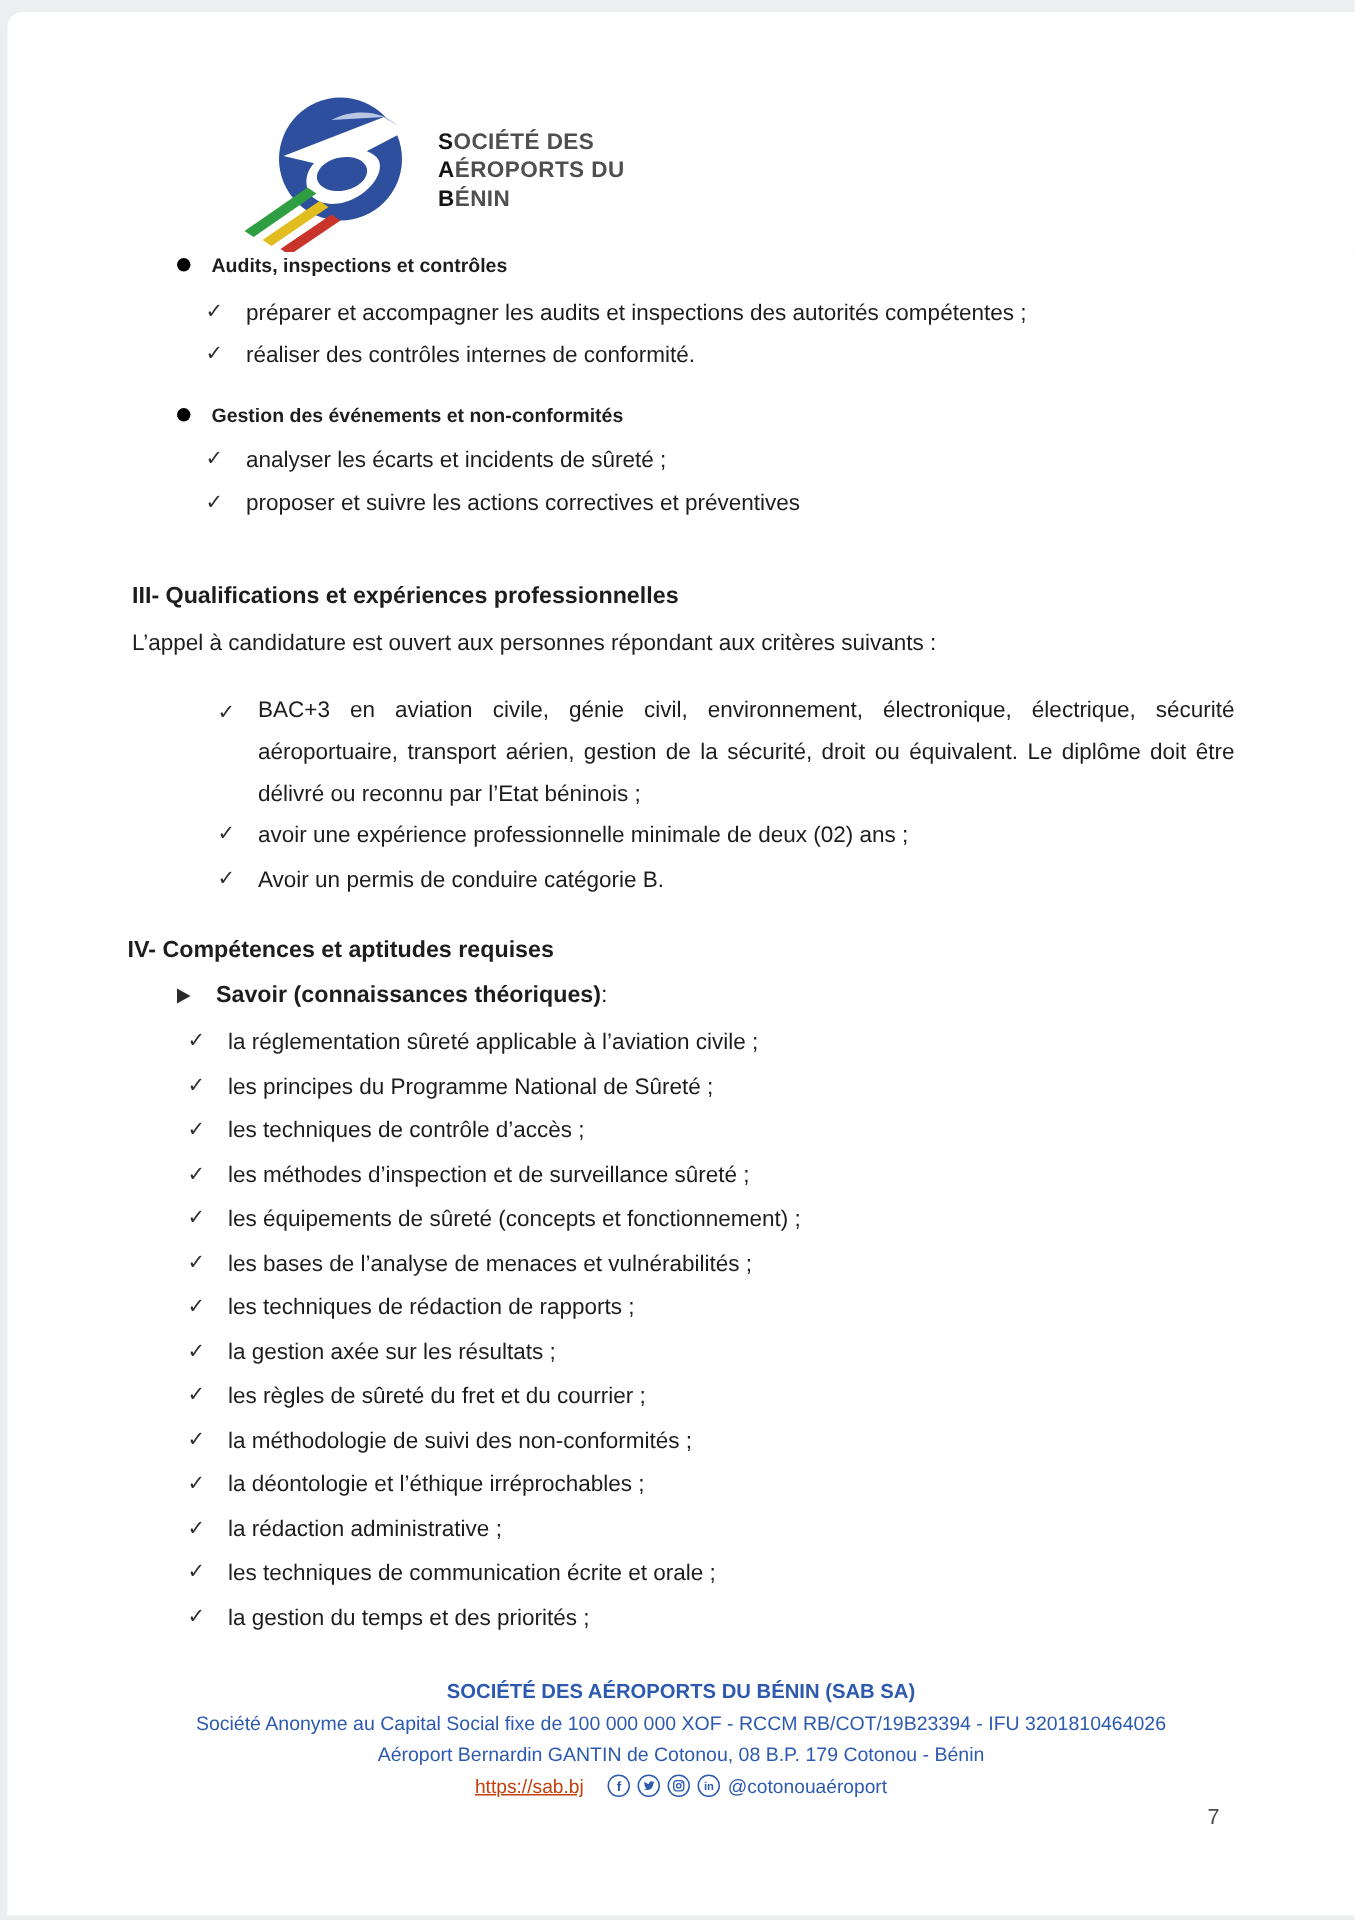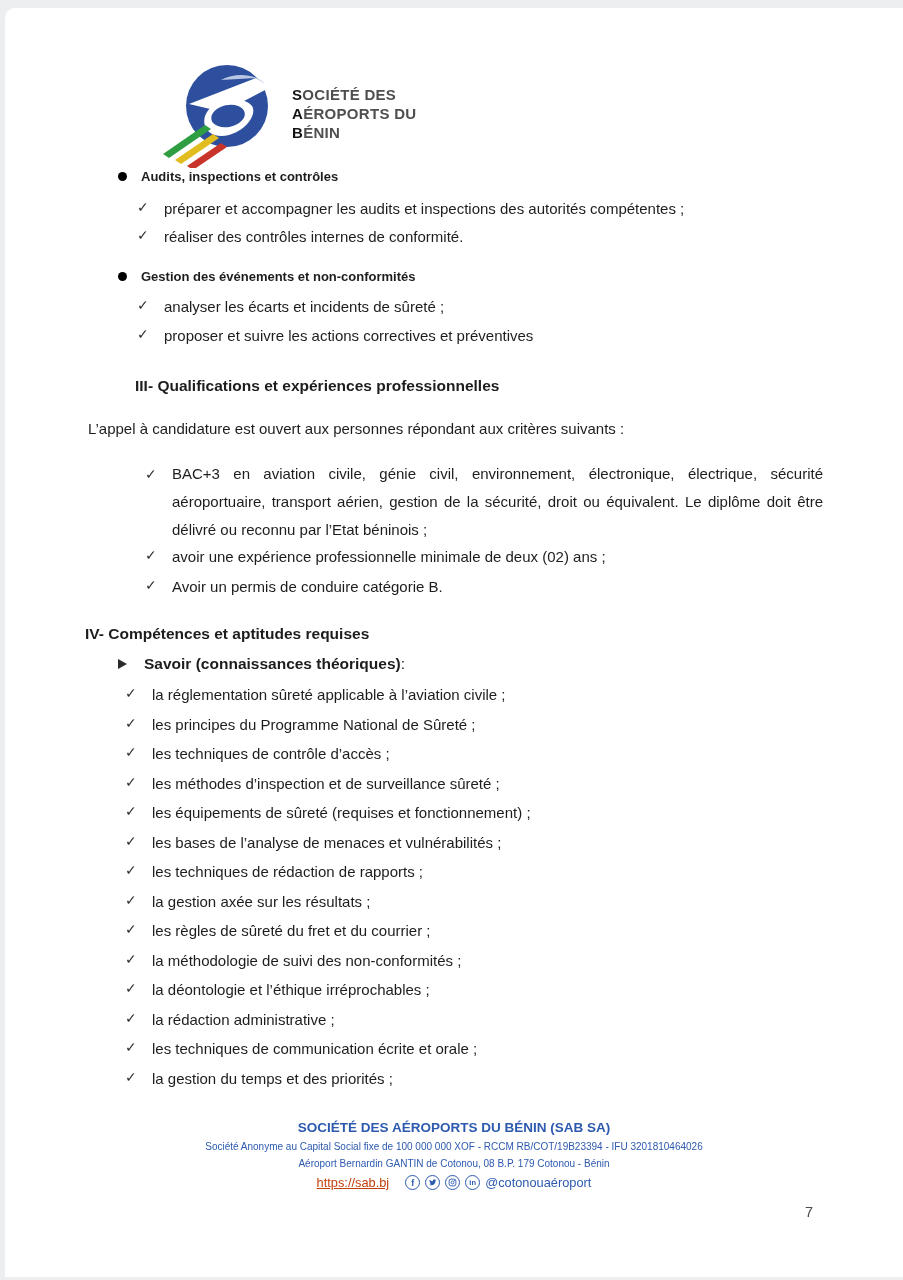--- a/index.html
+++ b/index.html
@@ -41,21 +41,21 @@
   .arrow-bullet{width:0;height:0;border-left:9px solid #2a2a2a;
     border-top:5px solid transparent;border-bottom:5px solid transparent;
     margin-right:17px;flex:0 0 auto;}
   .savoir-head .bold{font-weight:bold;}
 
   .savoir-list .check-item{margin-bottom:10.5px;}
 
   
   .footer{left:0;right:0;top:1112px;text-align:center;color:#2d5aaf;}
   .footer .l1{font-weight:bold;font-size:13.5px;margin-bottom:6px;}
-  .footer .l2,.footer .l3{font-size:10px;margin-bottom:6px;}
+  .footer .l2,.footer .l3{font-size:13px;margin-bottom:6px;}
   .footer .l4{font-size:12.8px;display:flex;justify-content:center;align-items:center;gap:5px;}
   .footer a{color:#c2410c;text-decoration:underline;cursor:pointer;}
   .sicon{width:15px;height:15px;border:1px solid #2d5aaf;border-radius:50%;
     display:inline-flex;align-items:center;justify-content:center;
     font-size:9px;font-weight:bold;color:#2d5aaf;box-sizing:border-box;}
   .sicon svg{display:block;}
 
   .pagenum{left:800px;top:1196px;font-size:14.5px;color:#4a4a4a;}
 </style>
 </head>
@@ -102,21 +102,21 @@
   </div>
   <div class="abs check-item" style="left:132px;top:289px;">
     <span class="check">✓</span>
     <span class="txt">analyser les écarts et incidents de sûreté ;</span>
   </div>
   <div class="abs check-item" style="left:132px;top:318px;">
     <span class="check">✓</span>
     <span class="txt">proposer et suivre les actions correctives et préventives</span>
   </div>
 
-  <div class="abs heading" style="left:83px;top:369px;margin-left:47px;">III- Qualifications et expériences professionnelles</div>
+  <div class="abs heading" style="left:83px;top:381px;">III- Qualifications et expériences professionnelles</div>
   <div class="abs intro" style="left:83px;top:412px;">L’appel à candidature est ouvert aux personnes répondant aux critères suivants :</div>
 
   <div class="abs check-item bac-item" style="left:140px;top:452px;">
     <span class="check">✓</span>
     <span class="txt">BAC+3 en aviation civile, génie civil, environnement, électronique, électrique, sécurité aéroportuaire, transport aérien, gestion de la sécurité, droit ou équivalent. Le diplôme doit être délivré ou reconnu par l’Etat béninois ;</span>
   </div>
   <div class="abs check-item" style="left:140px;top:539px;">
     <span class="check">✓</span>
     <span class="txt">avoir une expérience professionnelle minimale de deux (02) ans ;</span>
   </div>
@@ -145,21 +145,21 @@
     <div class="check-item">
         <span class="check">✓</span>
         <span class="txt">les techniques de contrôle d’accès ;</span>
       </div>
     <div class="check-item">
         <span class="check">✓</span>
         <span class="txt">les méthodes d’inspection et de surveillance sûreté ;</span>
       </div>
     <div class="check-item">
         <span class="check">✓</span>
-        <span class="txt">les équipements de sûreté (requises et fonctionnement) ;</span>
+        <span class="txt">les équipements de sûreté (concepts et fonctionnement) ;</span>
       </div>
     <div class="check-item">
         <span class="check">✓</span>
         <span class="txt">les bases de l’analyse de menaces et vulnérabilités ;</span>
       </div>
     <div class="check-item">
         <span class="check">✓</span>
         <span class="txt">les techniques de rédaction de rapports ;</span>
       </div>
     <div class="check-item">

